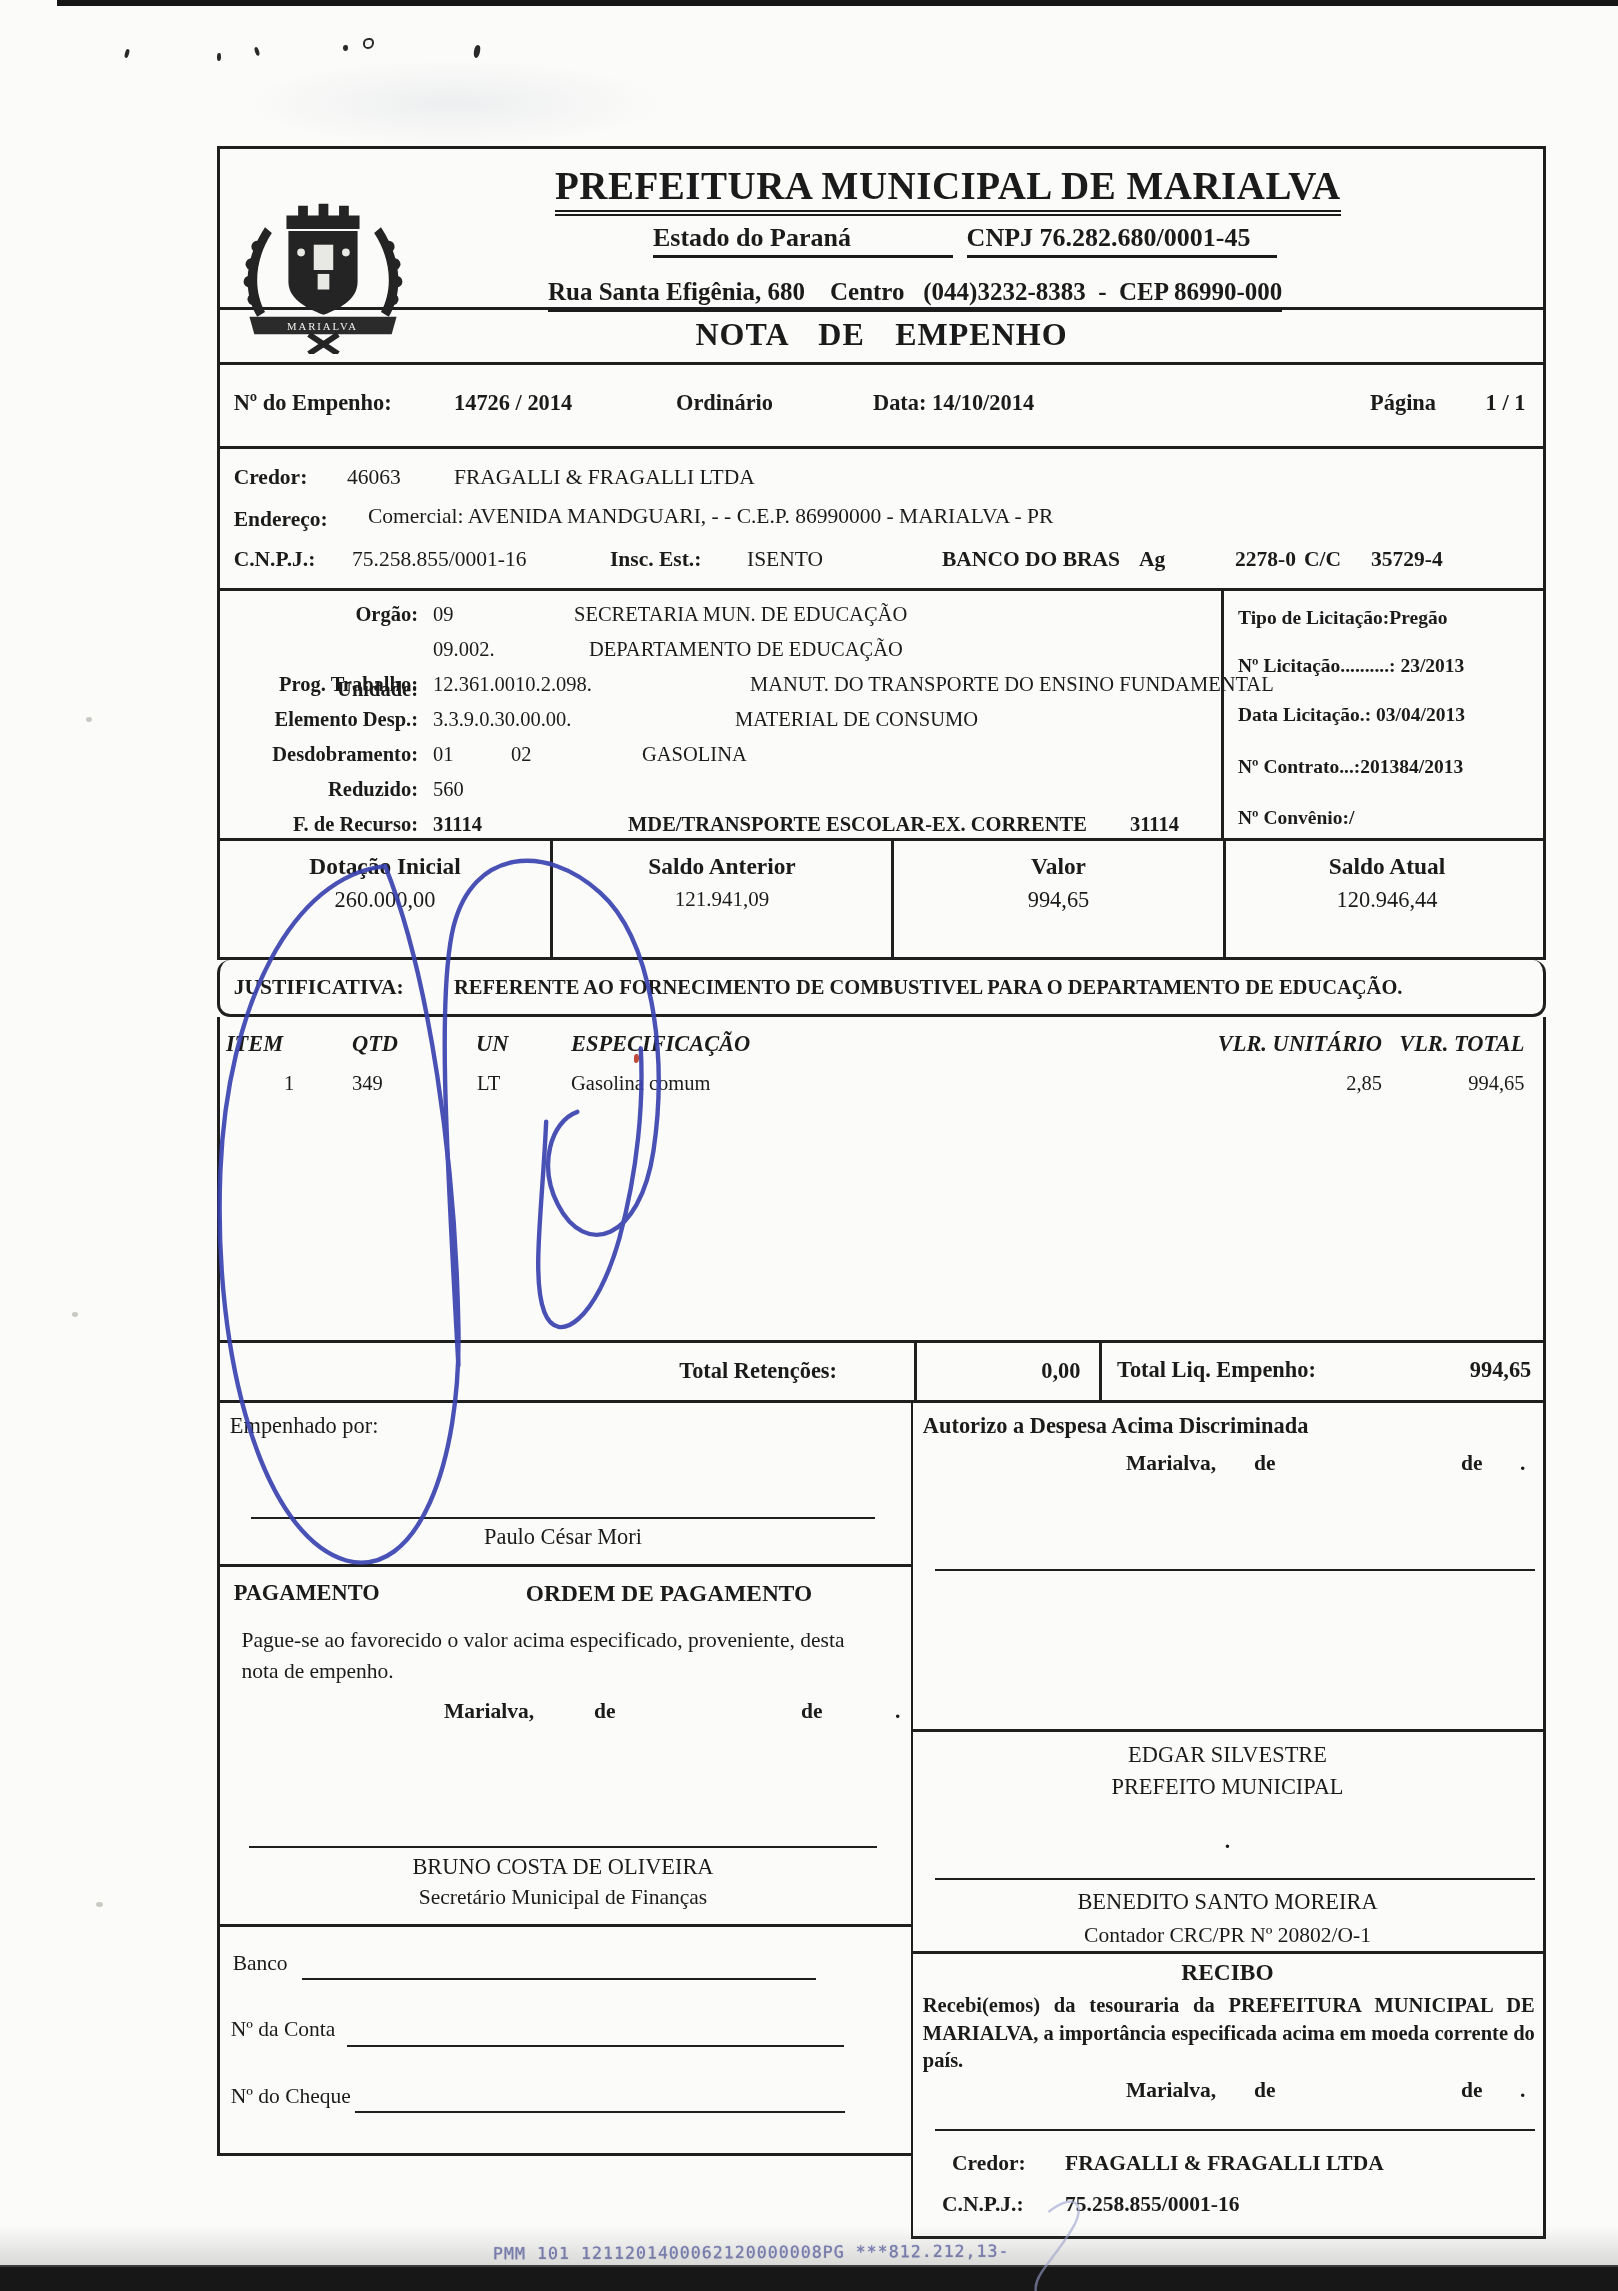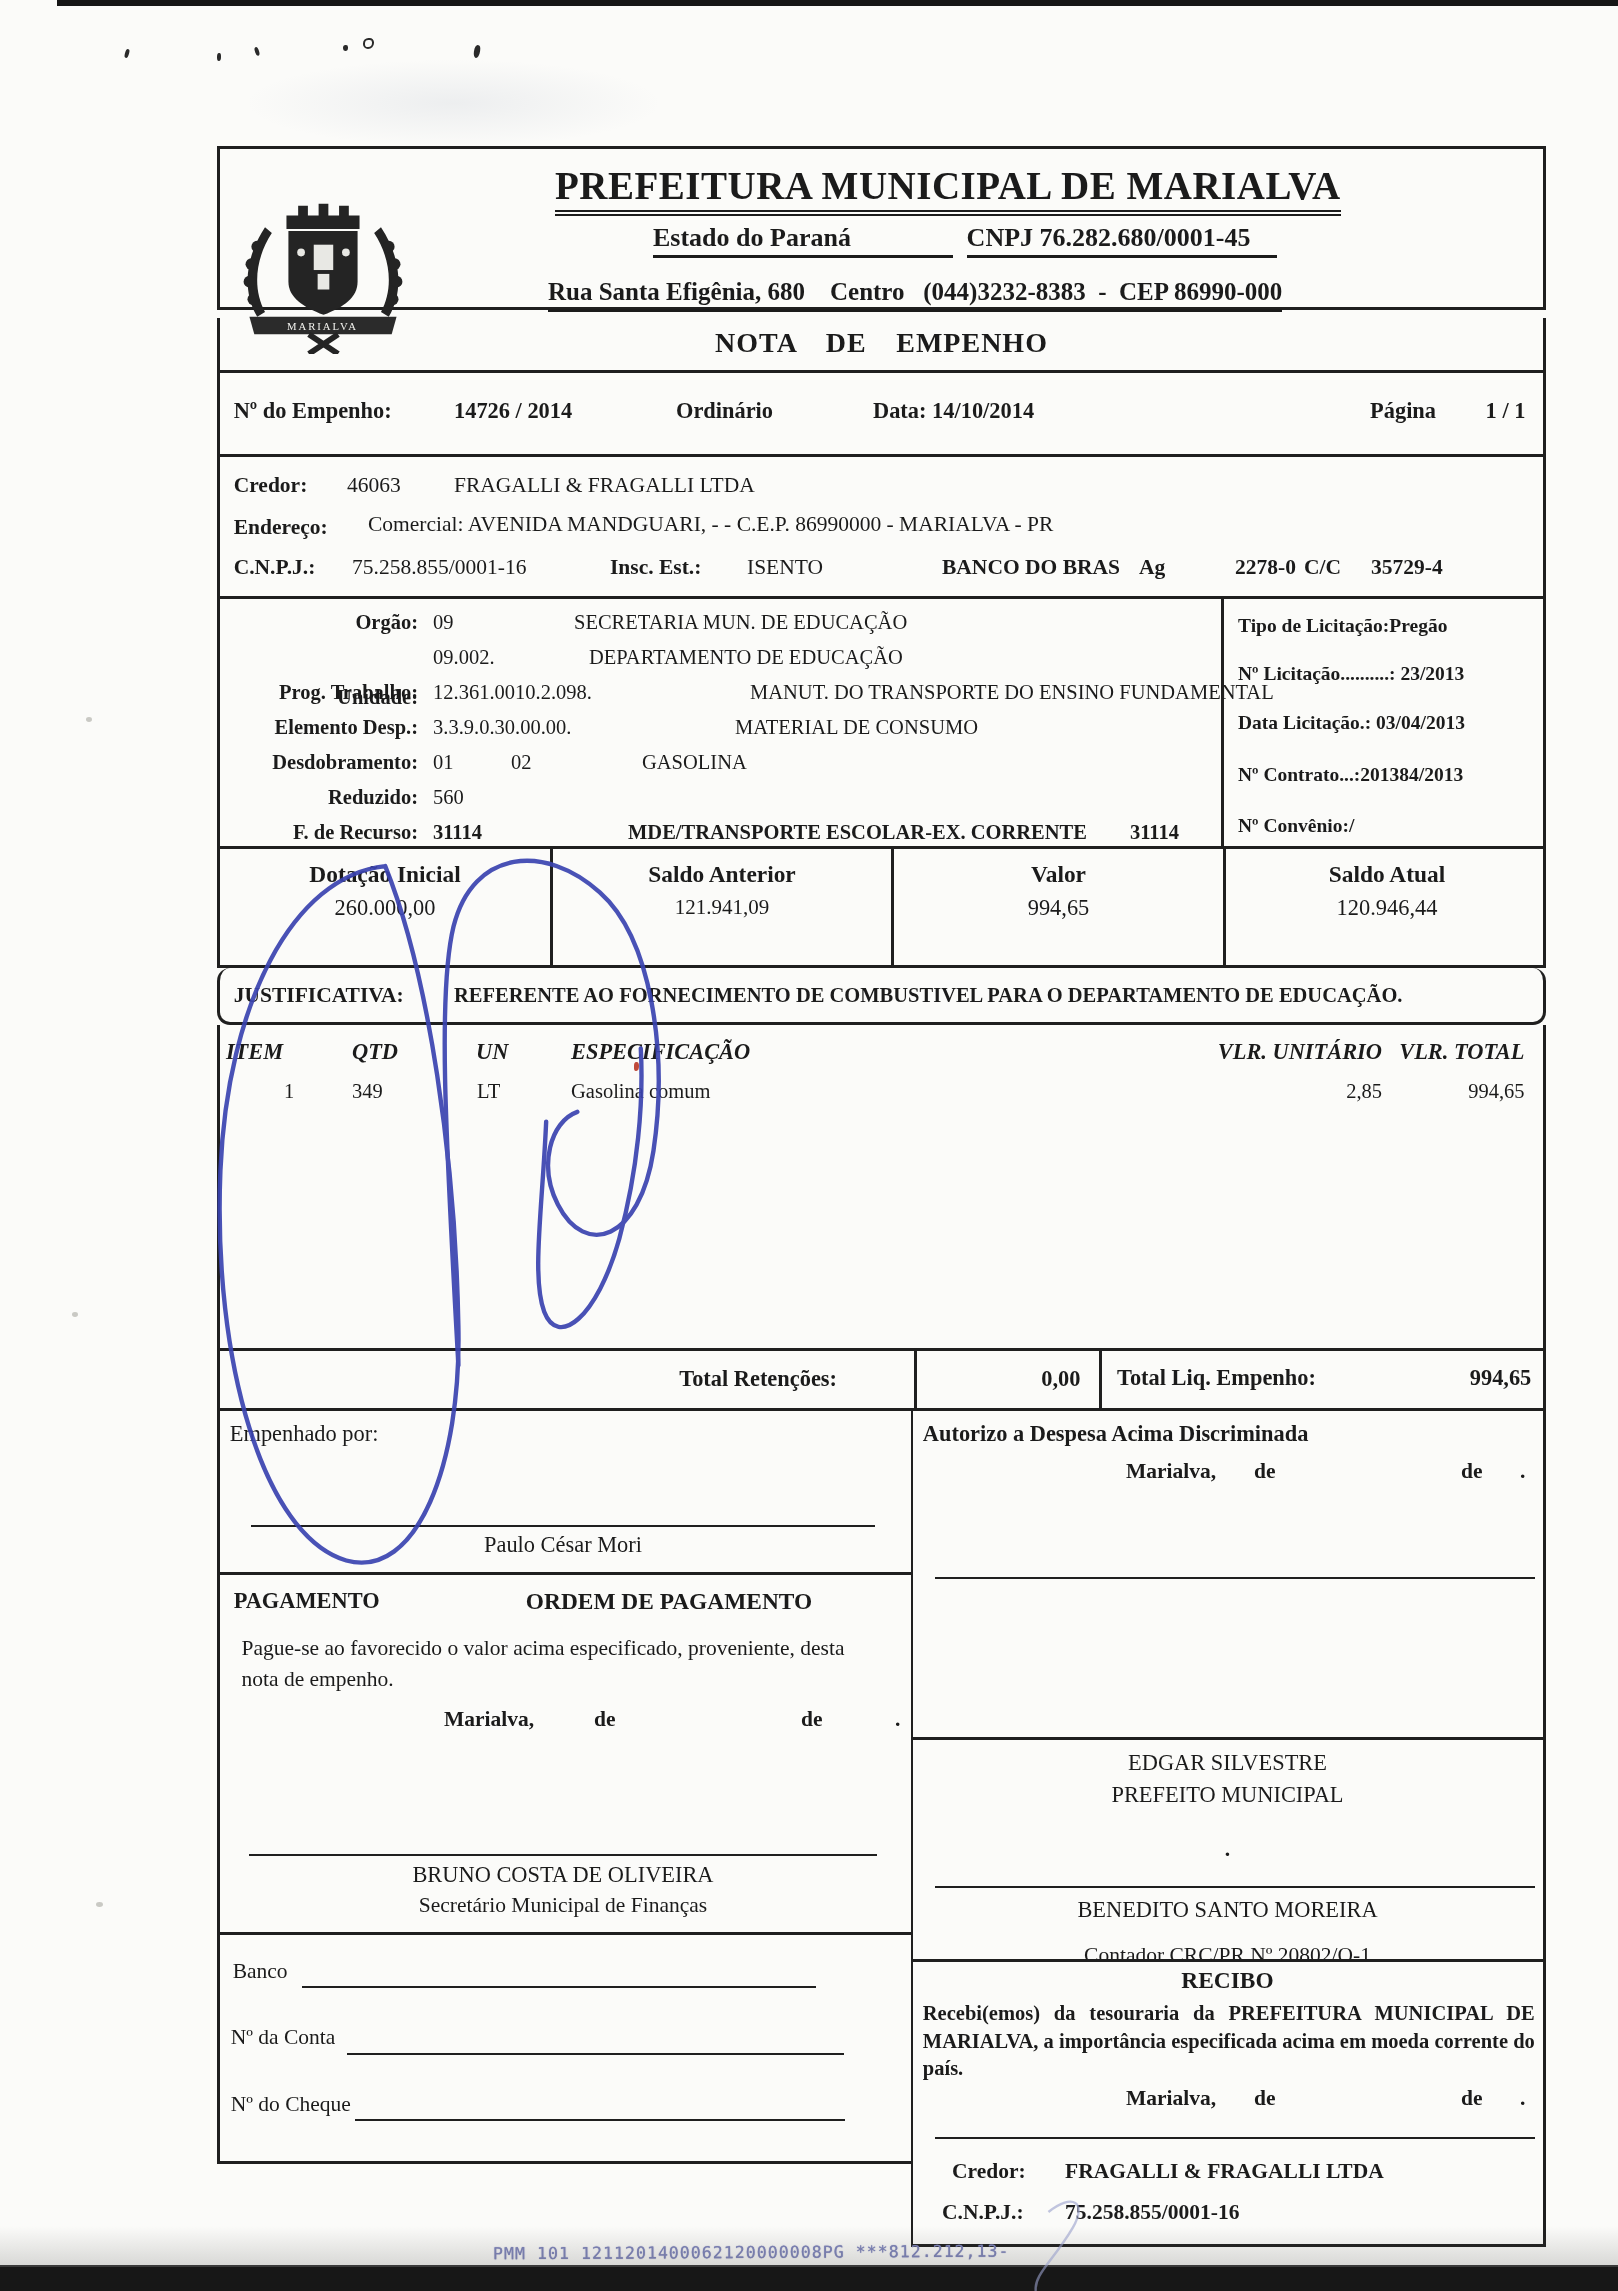--- a/index.html
+++ b/index.html
@@ -95,21 +95,21 @@
       </g>
     </svg>
     <div class="abs b" id="hdr-title" style="left:335px;top:13.7px;">PREFEITURA MUNICIPAL DE MARIALVA</div>
     <div class="abs b" style="left:433px;top:74px;font-size:26px;">
       <span class="u3" style="padding-right:102px;">Estado do Paraná</span><span class="u3" style="margin-left:13.7px;padding-right:27px;">CNPJ 76.282.680/0001-45</span>
     </div>
     <div class="abs b u3 pre" style="left:328px;top:129px;font-size:25px;">Rua Santa Efigênia, 680    Centro   (044)3232-8383  -  CEP 86990-000</div>
   </div>
 
   <div class="sec" style="height:55px;">
-    <div class="ctr b" style="font-size:28px;line-height:49px;word-spacing:21.5px;letter-spacing:1px;margin-top:8px;">NOTA DE EMPENHO</div>
+    <div class="ctr b" style="font-size:32px;line-height:49px;word-spacing:21.5px;letter-spacing:1px;">NOTA DE EMPENHO</div>
   </div>
 
   <div class="sec" style="height:84px;font-size:22.4px;">
     <span class="abs b" style="left:13.7px;top:25px;">Nº do Empenho:</span>
     <span class="abs b" style="left:234px;top:25px;">14726 / 2014</span>
     <span class="abs b" style="left:456px;top:25px;">Ordinário</span>
     <span class="abs b" style="left:653px;top:25px;">Data: 14/10/2014</span>
     <span class="abs b" style="right:107px;top:25px;">Página</span>
     <span class="abs b" style="right:17.6px;top:25px;">1 / 1</span>
   </div>
@@ -272,21 +272,21 @@
         <span class="abs b" style="left:548px;">de</span>
         <span class="abs b" style="left:607px;">.</span>
       </div>
       <div class="sigline" style="left:21.5px;width:600px;top:166px;"></div>
       <div class="hline" style="top:326px;"></div>
       <div class="abs n ctr" style="left:0;width:629px;top:339px;font-size:22.4px;">EDGAR SILVESTRE</div>
       <div class="abs n ctr" style="left:0;width:629px;top:371px;font-size:22.4px;">PREFEITO MUNICIPAL</div>
       <div class="abs b ctr" style="left:0;width:629px;top:426px;">.</div>
       <div class="sigline" style="left:21.5px;width:600px;top:475px;"></div>
       <div class="abs n ctr" style="left:0;width:629px;top:486px;font-size:22.4px;">BENEDITO SANTO MOREIRA</div>
-      <div class="abs n ctr" style="left:0;width:629px;top:532px;">Contador CRC/PR Nº 20802/O-1</div>
+      <div class="abs n ctr" style="left:0;width:629px;top:520px;">Contador CRC/PR Nº 20802/O-1</div>
       <div class="hline" style="top:548px;"></div>
       <div class="abs b ctr" style="left:0;width:629px;top:556px;font-size:23.4px;">RECIBO</div>
       <div class="abs b" style="left:9.8px;top:589px;width:612px;font-size:20.5px;line-height:1.35;text-align:justify;">Recebi(emos) da tesouraria da PREFEITURA MUNICIPAL DE MARIALVA, a importância especificada acima em moeda corrente do país.</div>
       <div class="abs" style="left:0;top:675px;width:635px;">
         <span class="abs b" style="left:213px;">Marialva,</span>
         <span class="abs b" style="left:341px;">de</span>
         <span class="abs b" style="left:548px;">de</span>
         <span class="abs b" style="left:607px;">.</span>
       </div>
       <div class="sigline" style="left:21.5px;width:600px;top:726px;"></div>

